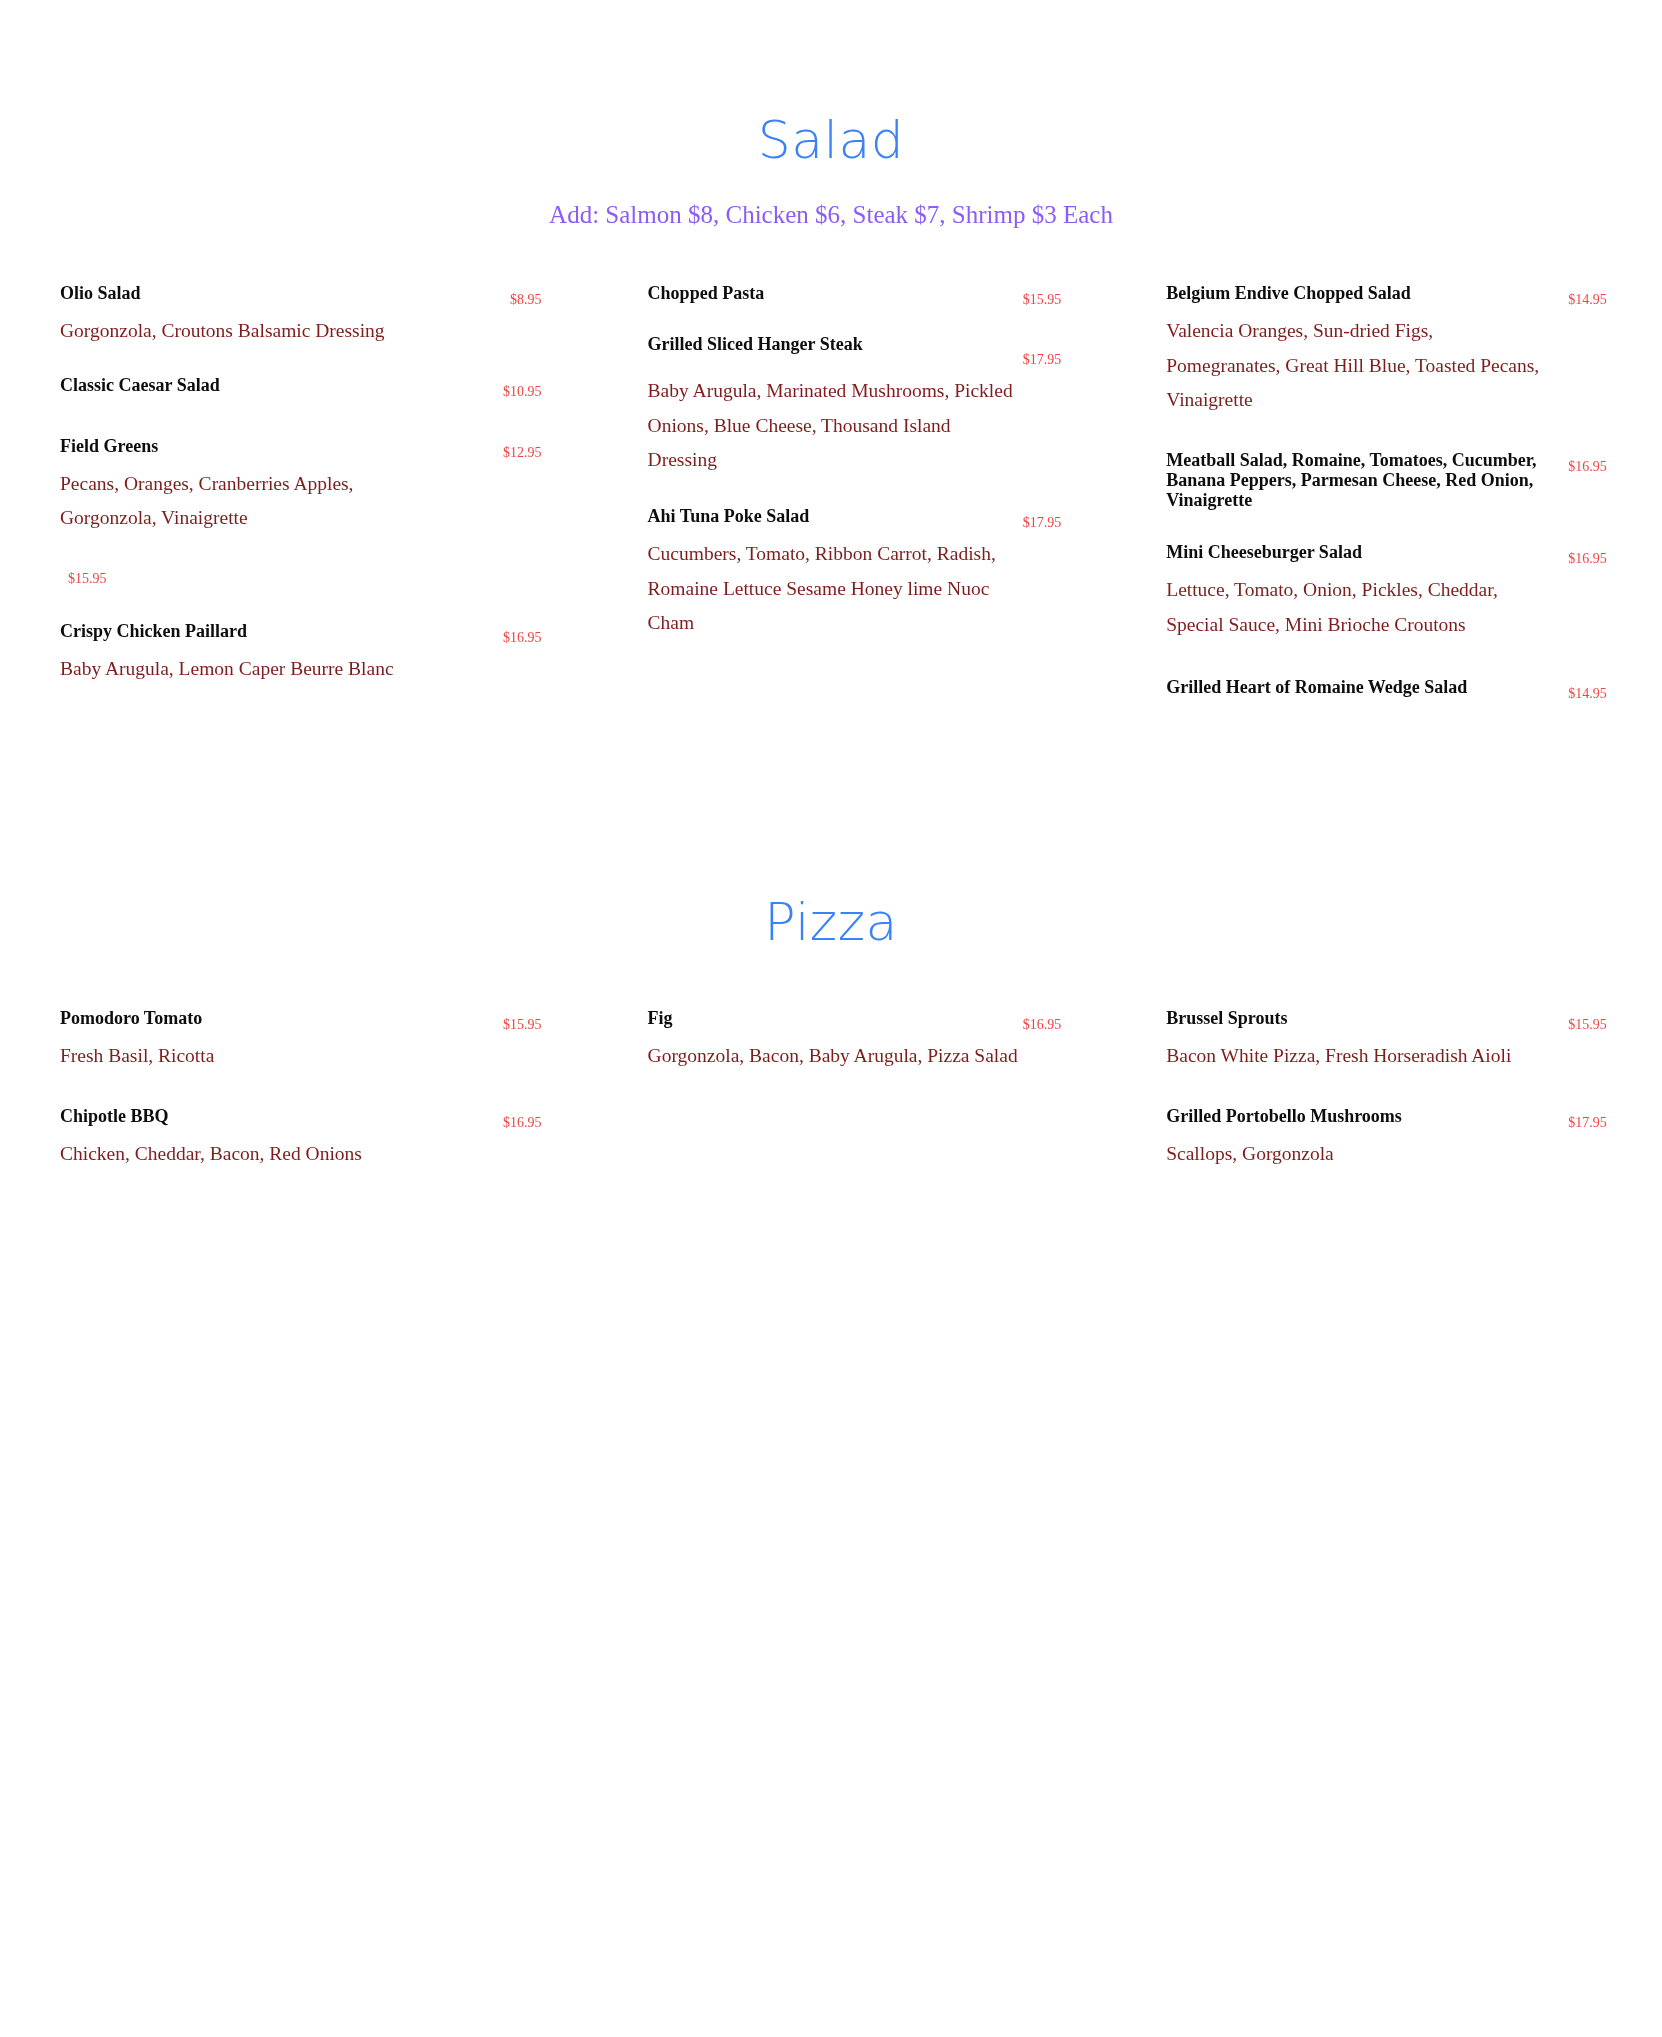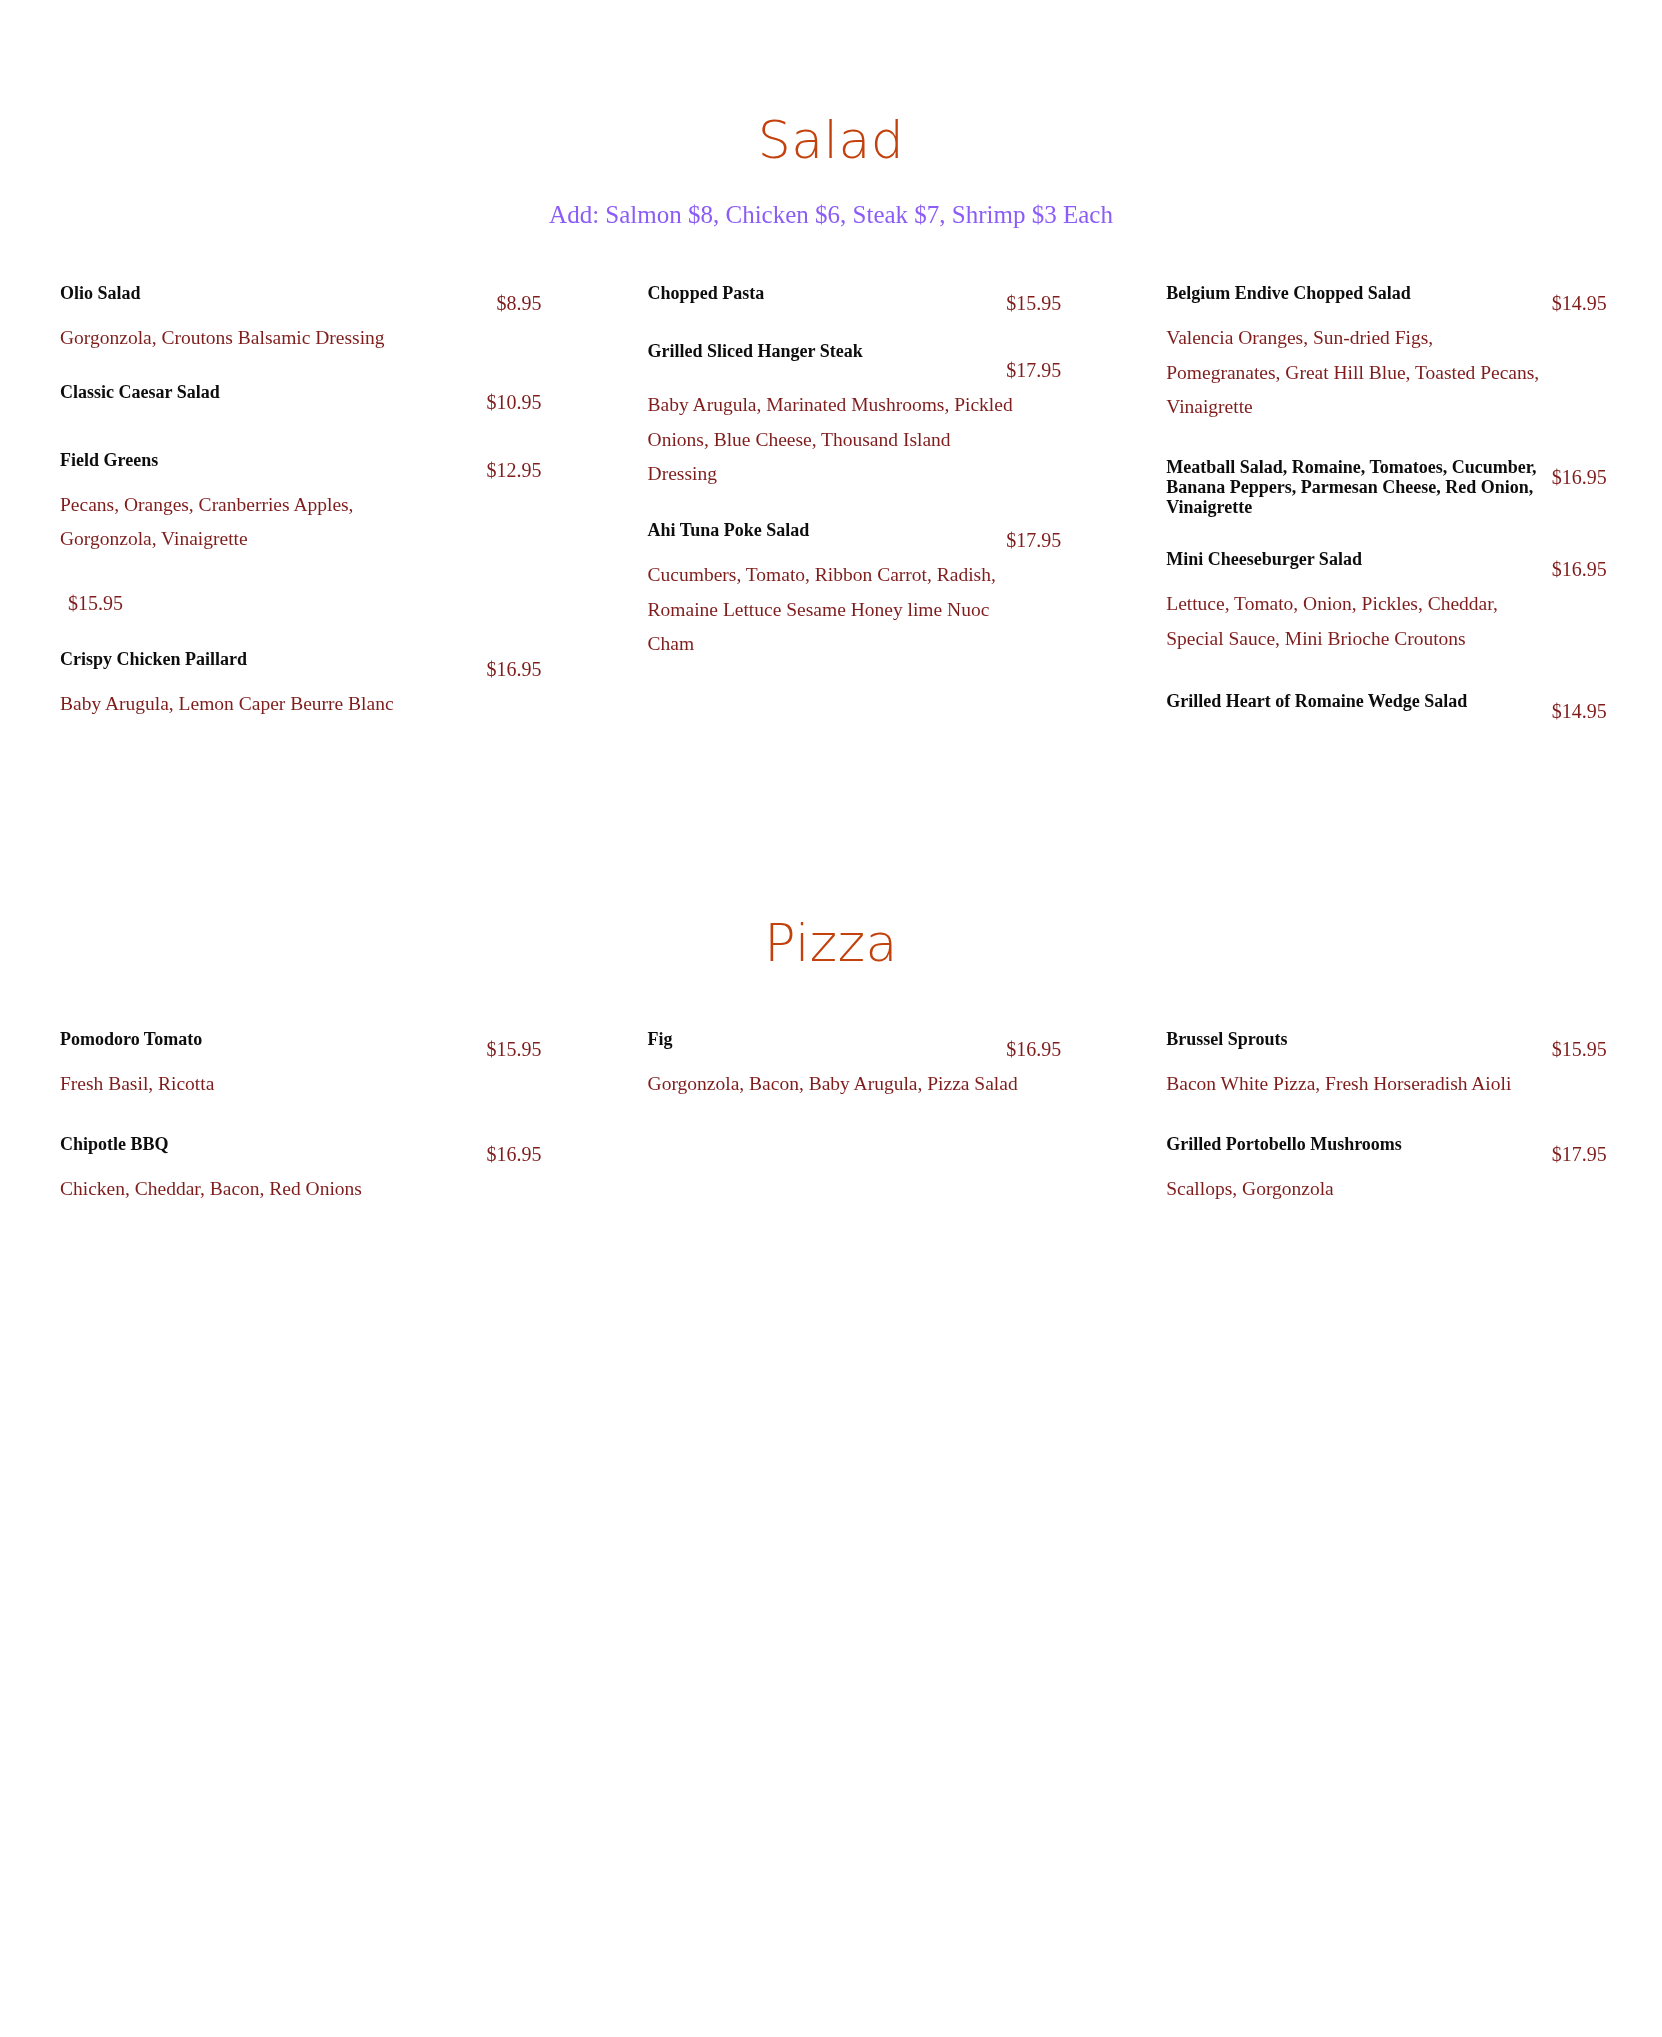--- a/index.html
+++ b/index.html
@@ -22,21 +22,21 @@
     box-sizing: border-box;
     position: relative;
   }
 
   
   .section-title {
     text-align: center;
     font-family: "DejaVu Sans", sans-serif;
     font-weight: 300;
     letter-spacing: 0.5px;
-    color: #c2410c;
+    color: #3b82f6;
   }
   #salad-title {
     font-size: 52px;
     margin-top: 114px;
     line-height: 1;
   }
   #pizza-title {
     font-size: 52px;
     margin-top: 0;
     line-height: 1;
@@ -76,22 +76,22 @@
   .item-name {
     font-family: "Liberation Serif", serif;
     font-weight: bold;
     font-size: 18px;
     line-height: 1.12;
     color: #0d0d0d;
     max-width: 330px;
   }
   .item-price {
     font-family: "Liberation Serif", serif;
-    font-size: 20px;
-    color: #7f1d1d;
+    font-size: 14px;
+    color: #ef4444;
     white-space: nowrap;
     padding-top: 9px;
     padding-left: 8px;
   }
   .item-desc {
     font-family: "Liberation Serif", serif;
     font-size: 19.5px;
     line-height: 1.78;
     color: #7f1d1d;
     margin-top: 6px;

